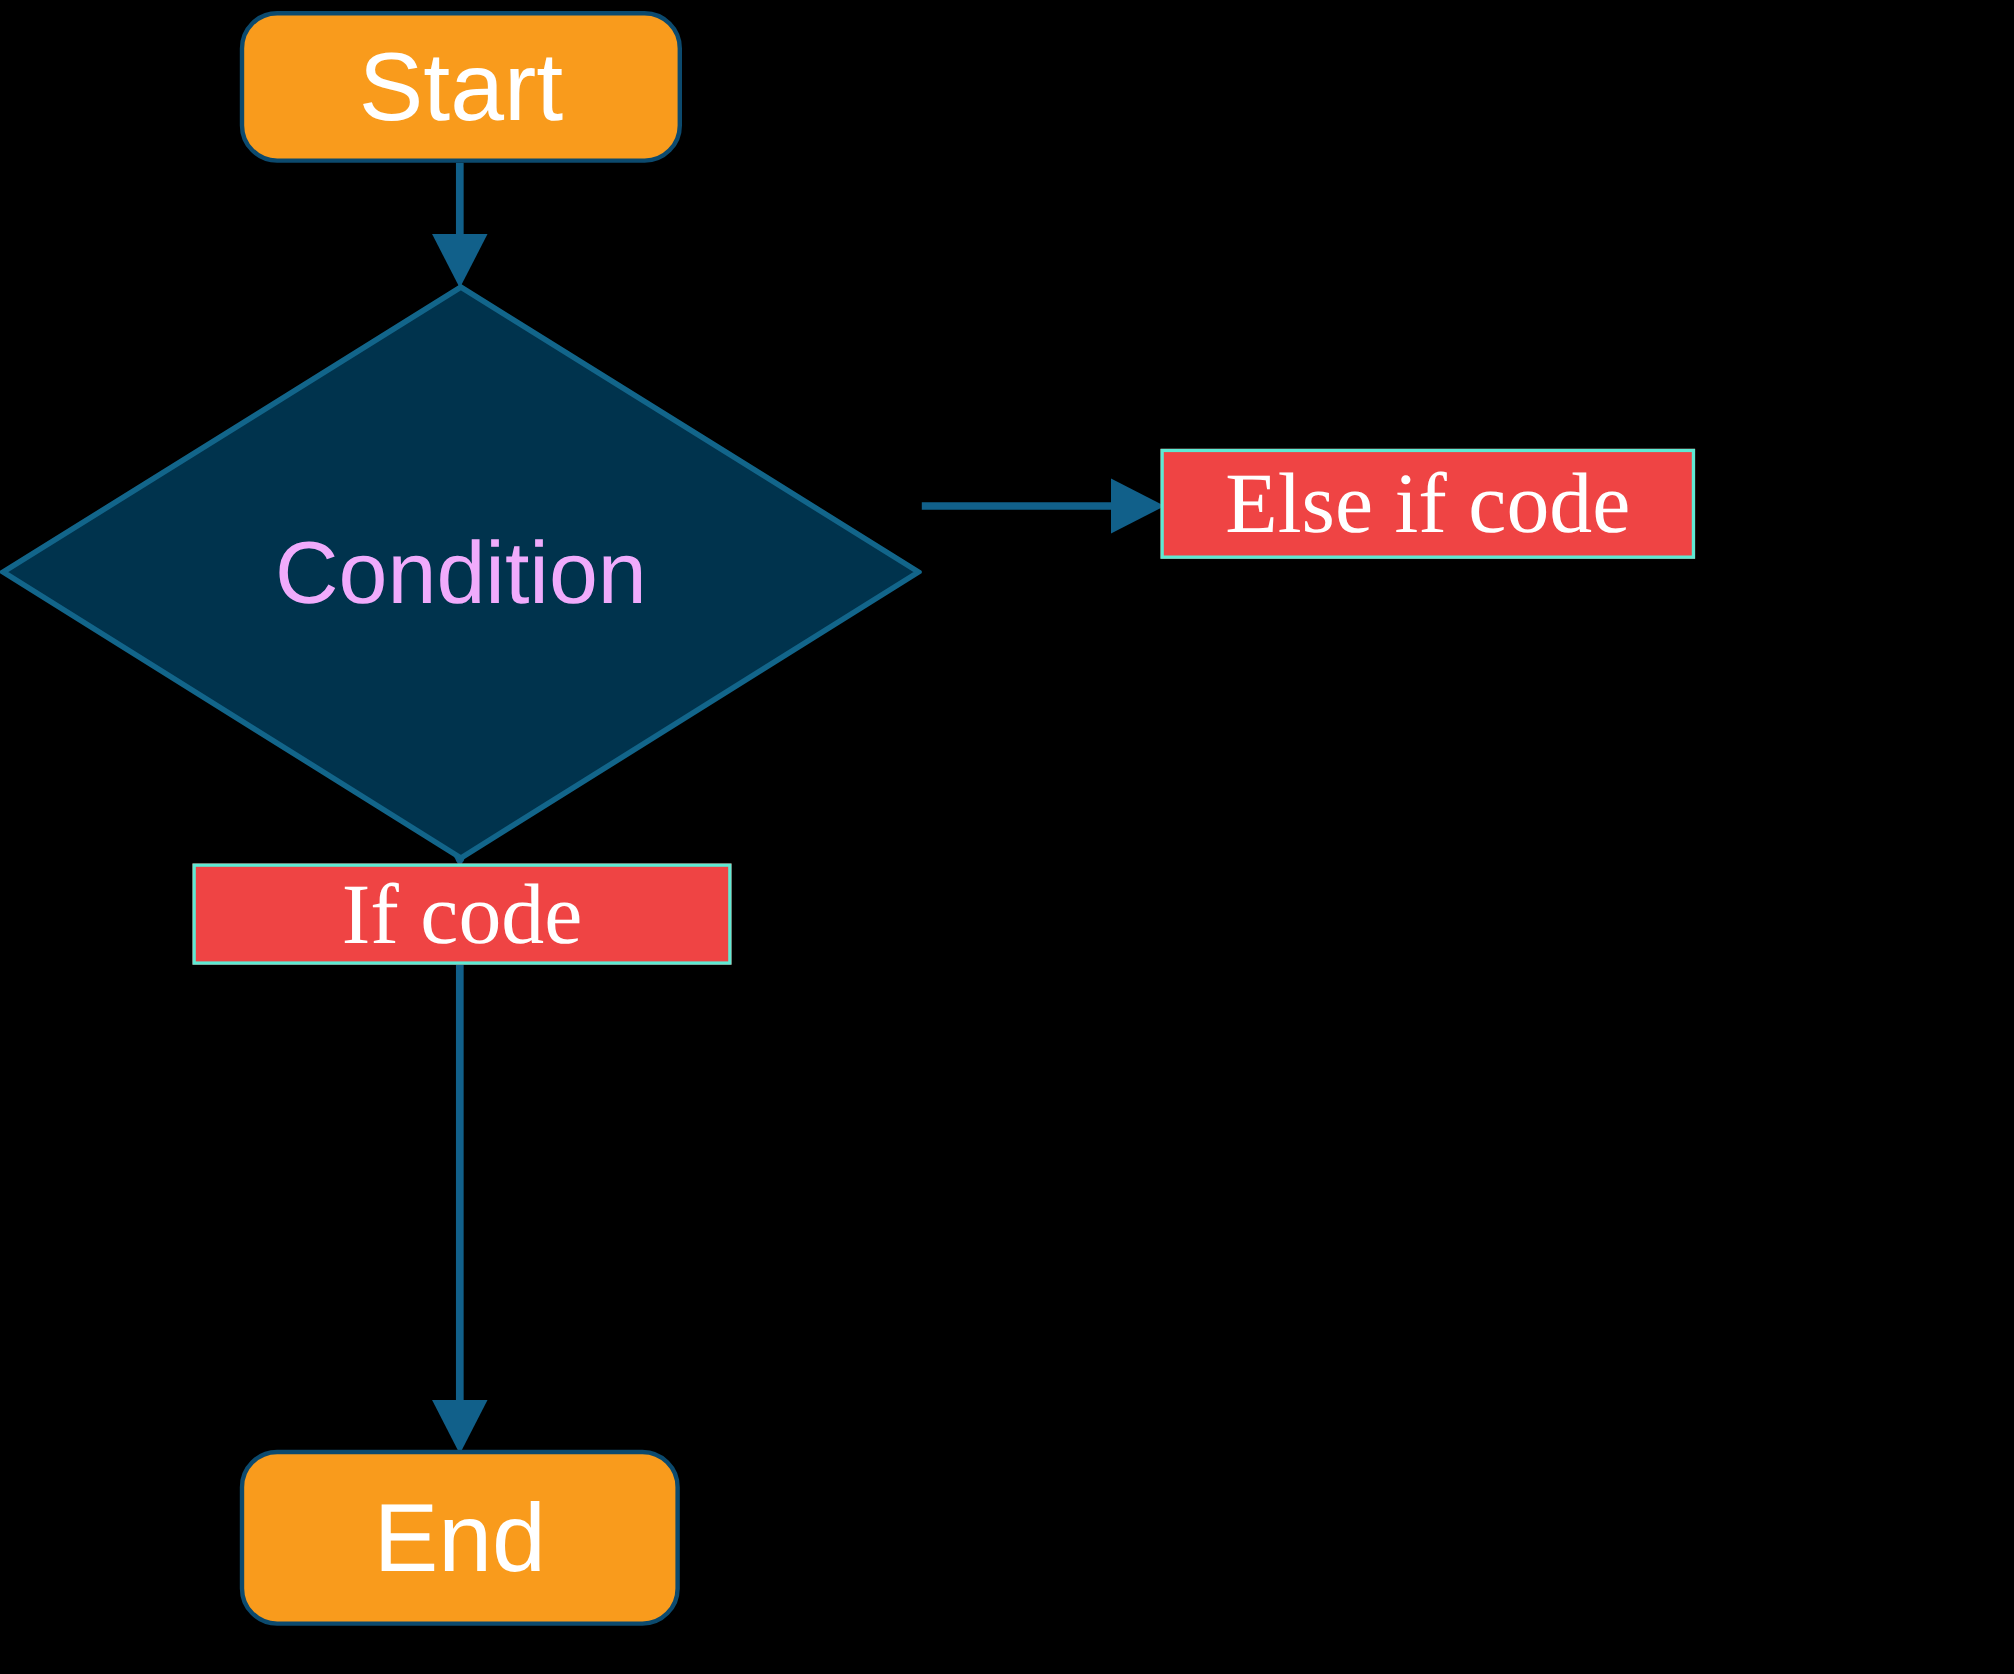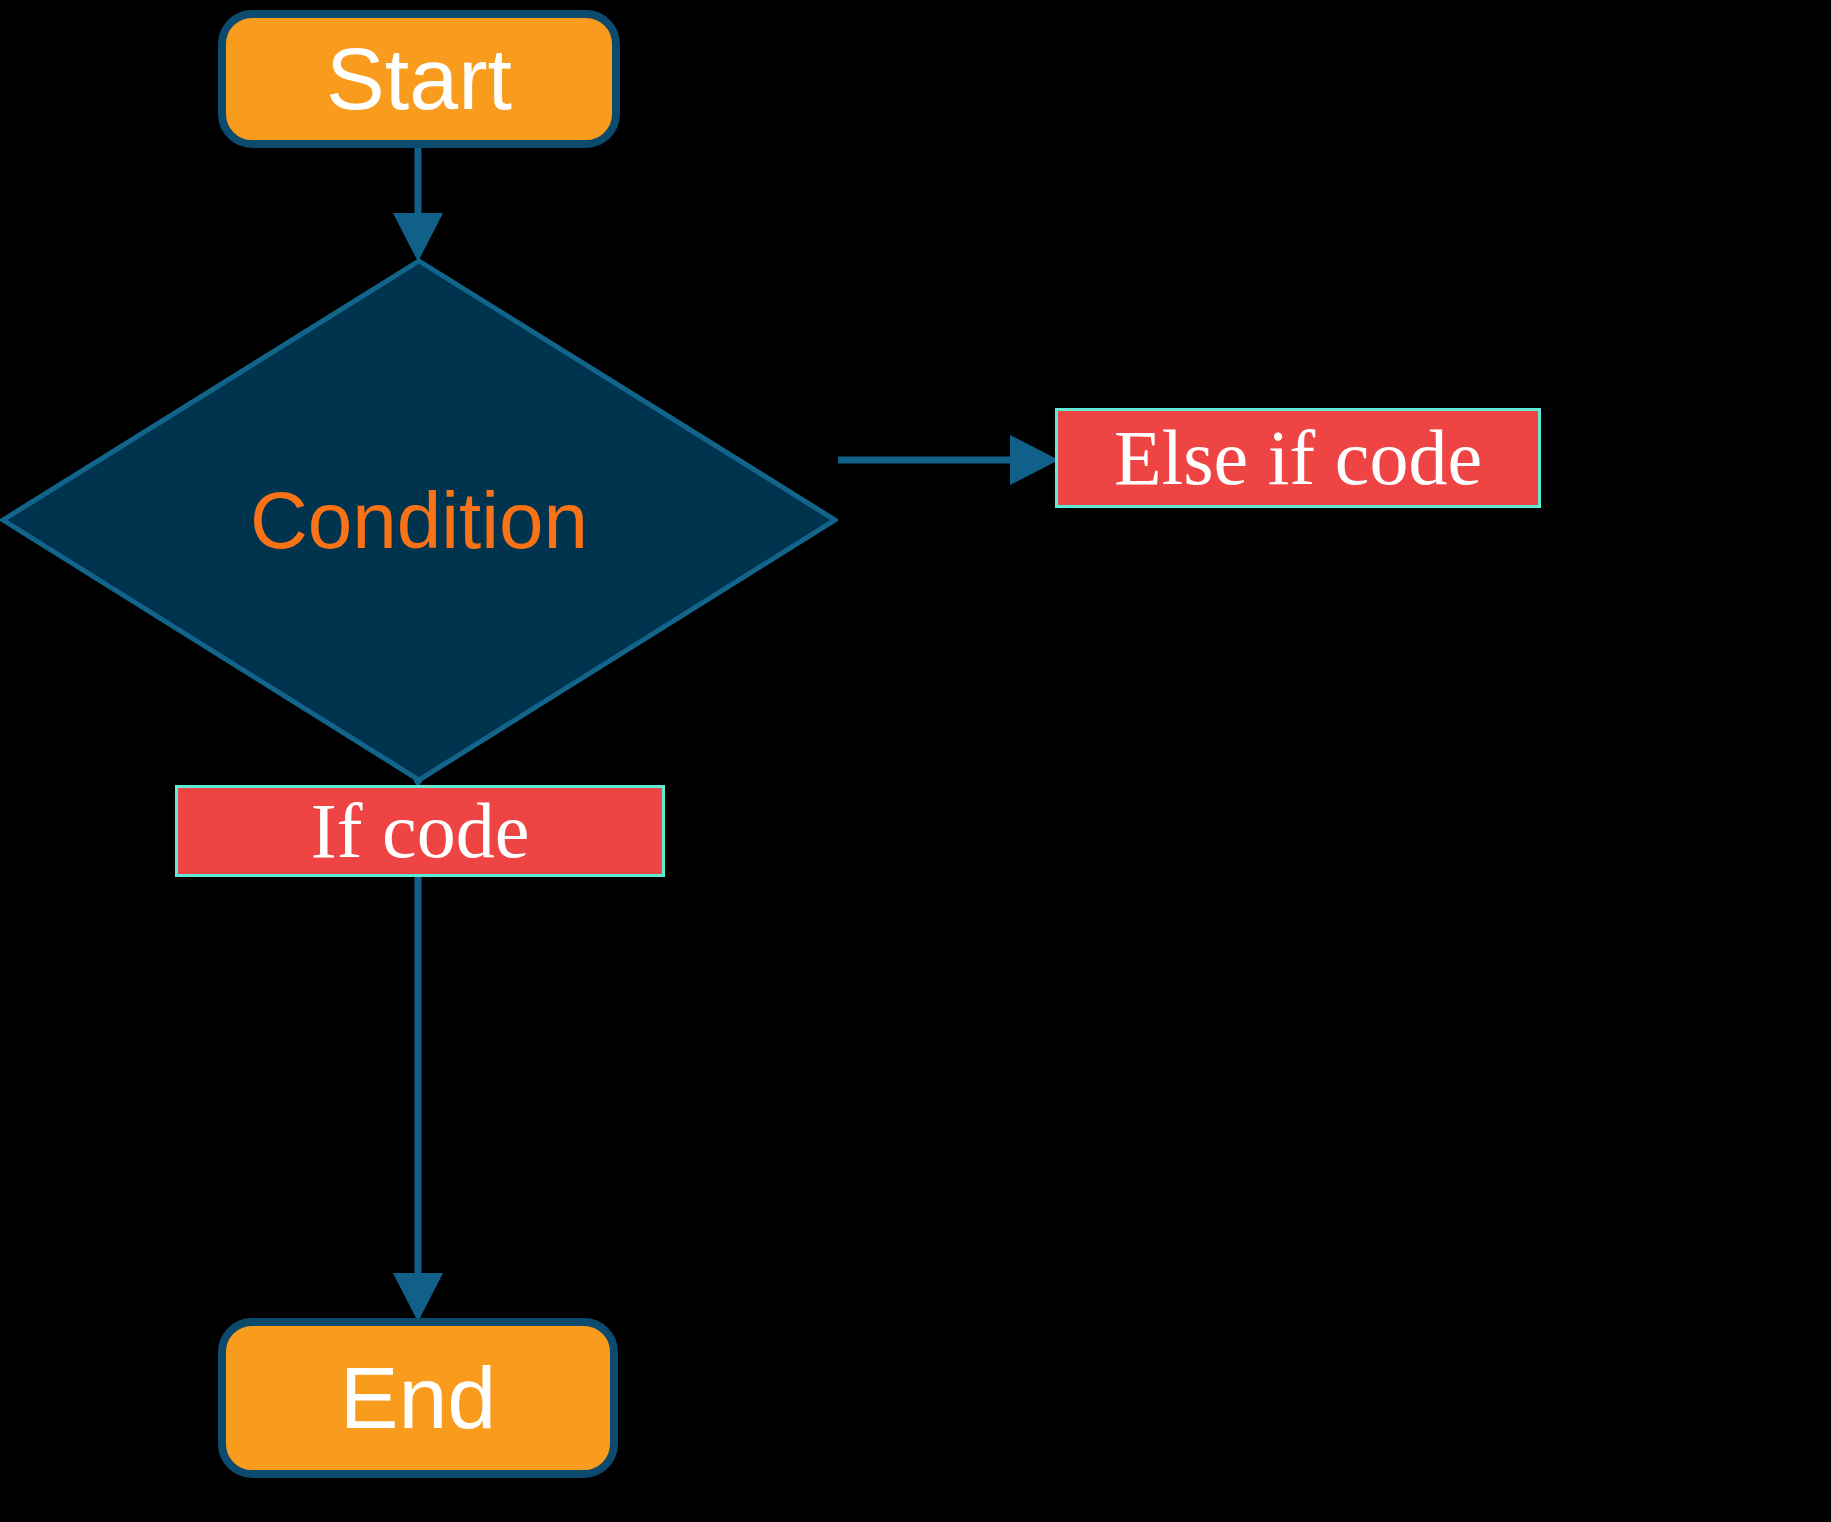--- a/index.html
+++ b/index.html
@@ -26,21 +26,21 @@
     justify-content: center;
     color: #FFFFFF;
     text-align: center;
     line-height: 1.05;
     white-space: nowrap;
     user-select: none;
   }
   
   .terminator {
     background: #F99B1C;
-    border: 8px solid #0c4a6e;
+    border: 4px solid #0c4a6e;
     border-radius: 34px;
   }
   
   .process {
     background: #ef4444;
     border: 3px solid #5eead4;
     font-family: Liberation Serif, serif;
   }
   
   .diamond-wrap {
@@ -54,21 +54,21 @@
   }
   .diamond-label {
     position: absolute;
     left: 0;
     top: 0;
     width: 100%;
     height: 100%;
     display: flex;
     align-items: center;
     justify-content: center;
-    color: #f97316;
+    color: #f0abfc;
     white-space: nowrap;
     user-select: none;
   }
   
   .connector {
     position: absolute;
     left: 0;
     top: 0;
     width: 1831px;
     height: 1522px;

